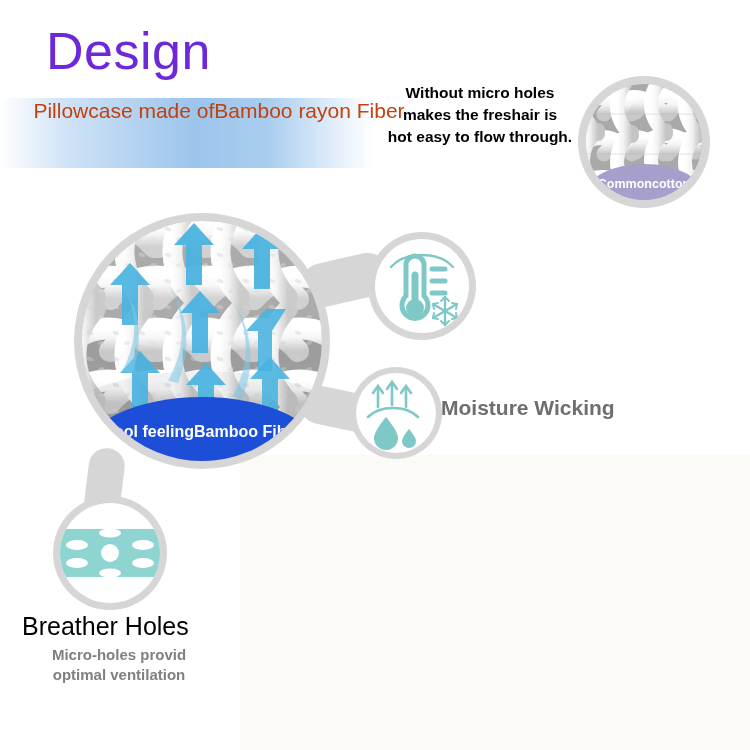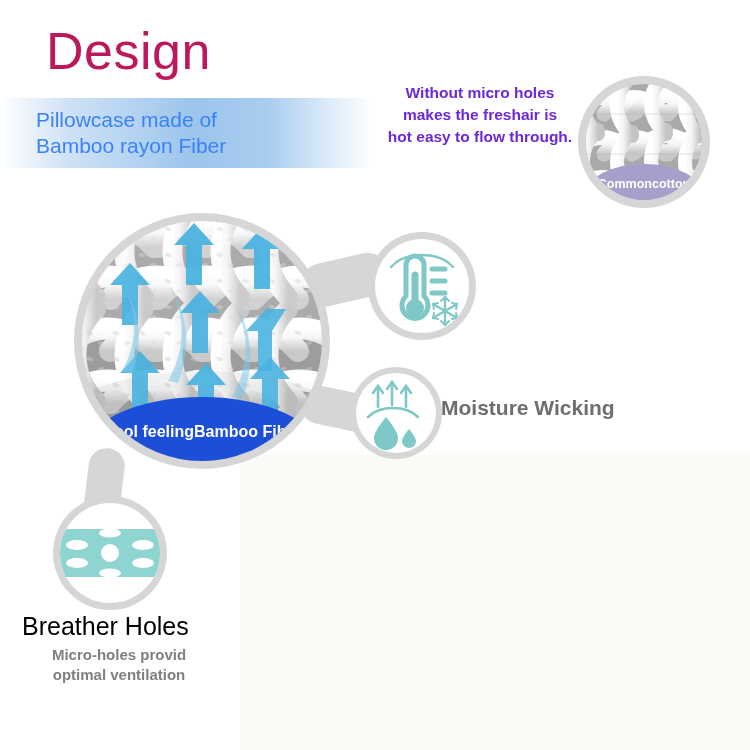--- a/index.html
+++ b/index.html
@@ -10,41 +10,41 @@
     overflow:hidden;
     position:relative;
   }
   #stage{position:absolute;inset:0;width:750px;height:750px;overflow:hidden;background:#fff;}
 
   
   .design-title{
     position:absolute;left:46px;top:25px;
     font-size:52px;line-height:1;
     font-weight:400;
-    color:#be185d;
+    color:#6d28d9;
     letter-spacing:0.5px;
     white-space:nowrap;
     text-align:right;
   }
   .banner{
     position:absolute;left:0;top:98px;width:372px;height:70px;
     background:linear-gradient(to right,#ffffff 0%,#cfe2f6 18%,#9cc5ec 52%,#a9cdef 72%,#e2eefa 90%,#ffffff 100%);
   }
   .banner-text{
     position:absolute;left:0;top:98px;width:372px;height:70px;
-    display:flex;flex-direction:column;justify-content:center;
-    padding-left:36px;box-sizing:border-box;
-    color:#3b82f6;font-size:21px;line-height:26px;font-weight:400;
+    display:flex;flex-direction:row;justify-content:center;
+    padding-left:66px;box-sizing:border-box;
+    color:#c2410c;font-size:21px;line-height:26px;font-weight:400;
   }
   .banner-text span{display:block;white-space:nowrap;}
 
   
   .tr-text{
     position:absolute;left:385px;top:82px;width:190px;
-    text-align:center;color:#6d28d9;
+    text-align:center;color:#000000;
     font-size:15.5px;line-height:22px;font-weight:bold;
   }
   .tr-text span{display:block;white-space:nowrap;}
 
   
   .ring{position:absolute;border-radius:50%;background:#d6d6d6;}
   .ring-inner{position:absolute;border-radius:50%;overflow:hidden;background:#fff;}
 
   
   #cotton-ring{left:578px;top:76px;width:132px;height:132px;}

